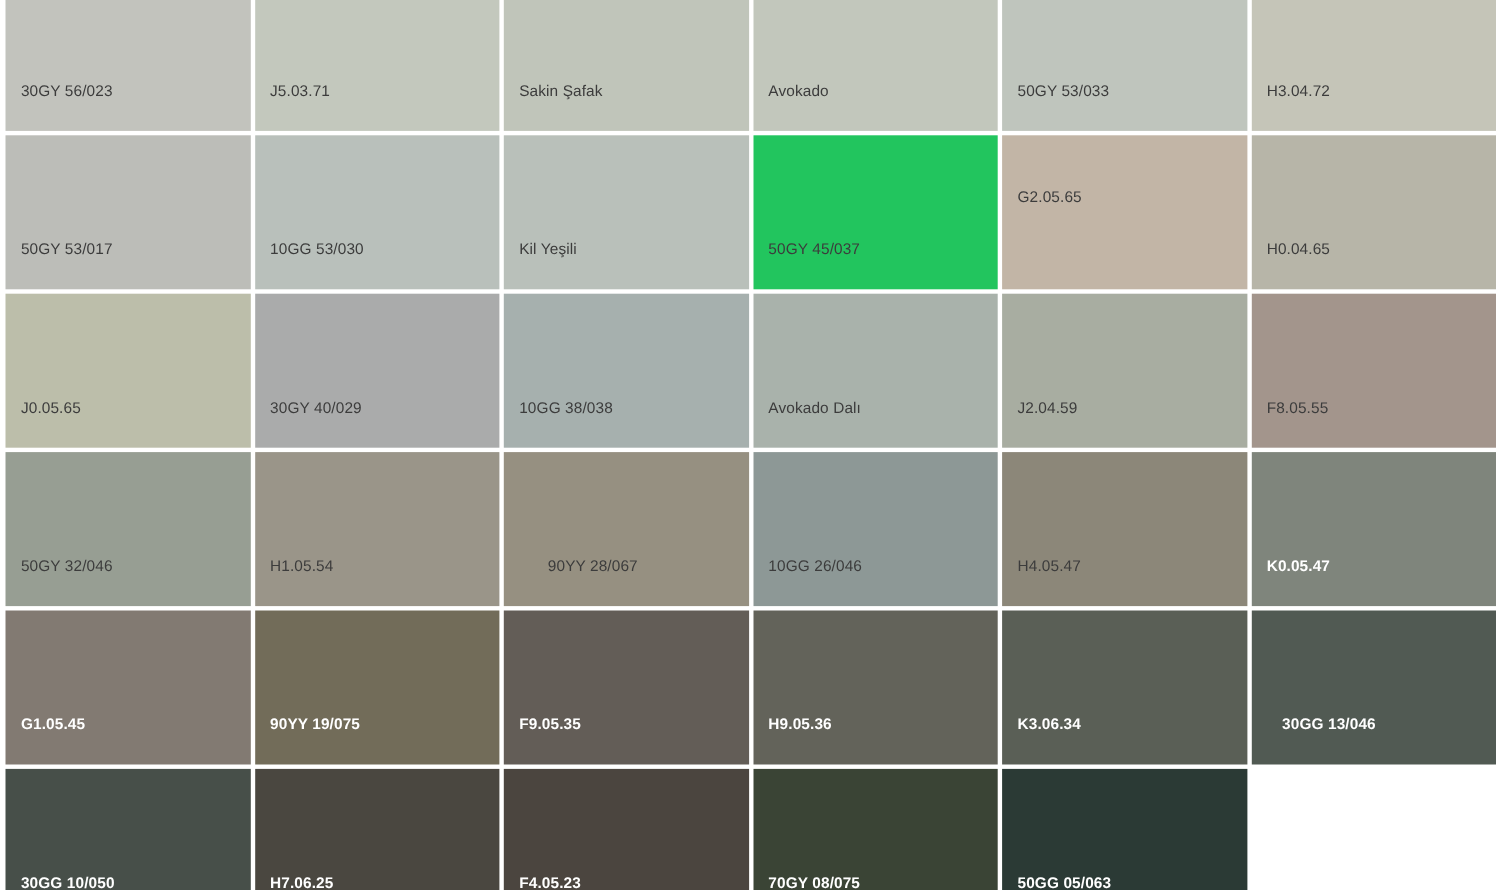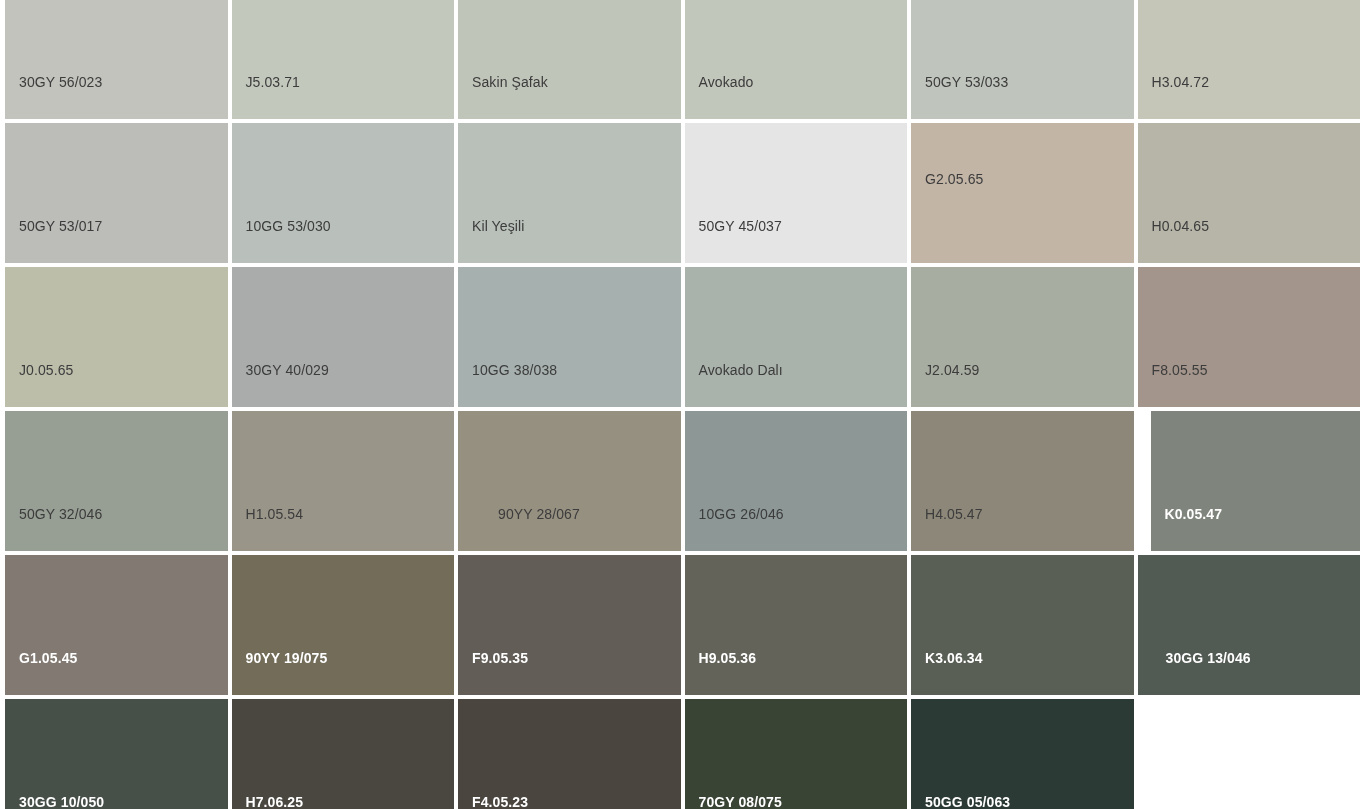--- a/index.html
+++ b/index.html
@@ -69,21 +69,21 @@
     </div>
     <div class="swatch text-dark" style="background: rgb(188, 189, 184);">
       <span class="swatch-label">50GY 53/017</span>
     </div>
     <div class="swatch text-dark" style="background: rgb(185, 192, 187);">
       <span class="swatch-label">10GG 53/030</span>
     </div>
     <div class="swatch text-dark" style="background: rgb(185, 192, 186);">
       <span class="swatch-label">Kil Yeşili</span>
     </div>
-    <div class="swatch text-dark" style="background: #e5e5e5;">
+    <div class="swatch text-dark" style="background: #22c55e;">
       <span class="swatch-label">50GY 45/037</span>
     </div>
     <div class="swatch text-dark" style="background: rgb(194, 181, 166); align-items: center;">
       <span class="swatch-label">G2.05.65</span>
     </div>
     <div class="swatch text-dark" style="background: rgb(183, 181, 168);">
       <span class="swatch-label">H0.04.65</span>
     </div>
     <div class="swatch text-dark" style="background: rgb(188, 190, 170);">
       <span class="swatch-label">J0.05.65</span>
@@ -111,21 +111,21 @@
     </div>
     <div class="swatch text-dark" style="background: rgb(150, 144, 129); padding-left: 40px;">
       <span class="swatch-label">90YY 28/067</span>
     </div>
     <div class="swatch text-dark" style="background: rgb(141, 152, 150);">
       <span class="swatch-label">10GG 26/046</span>
     </div>
     <div class="swatch text-dark" style="background: rgb(140, 135, 121); text-align: right;">
       <span class="swatch-label">H4.05.47</span>
     </div>
-    <div class="swatch text-light" style="background: rgb(127, 133, 124); margin-left: 13px;">
+    <div class="swatch text-light" style="background: rgb(127, 133, 124);">
       <span class="swatch-label">K0.05.47</span>
     </div>
     <div class="swatch text-light" style="background: rgb(130, 122, 114);">
       <span class="swatch-label">G1.05.45</span>
     </div>
     <div class="swatch text-light" style="background: rgb(114, 108, 89);">
       <span class="swatch-label">90YY 19/075</span>
     </div>
     <div class="swatch text-light" style="background: rgb(99, 93, 87);">
       <span class="swatch-label">F9.05.35</span>

